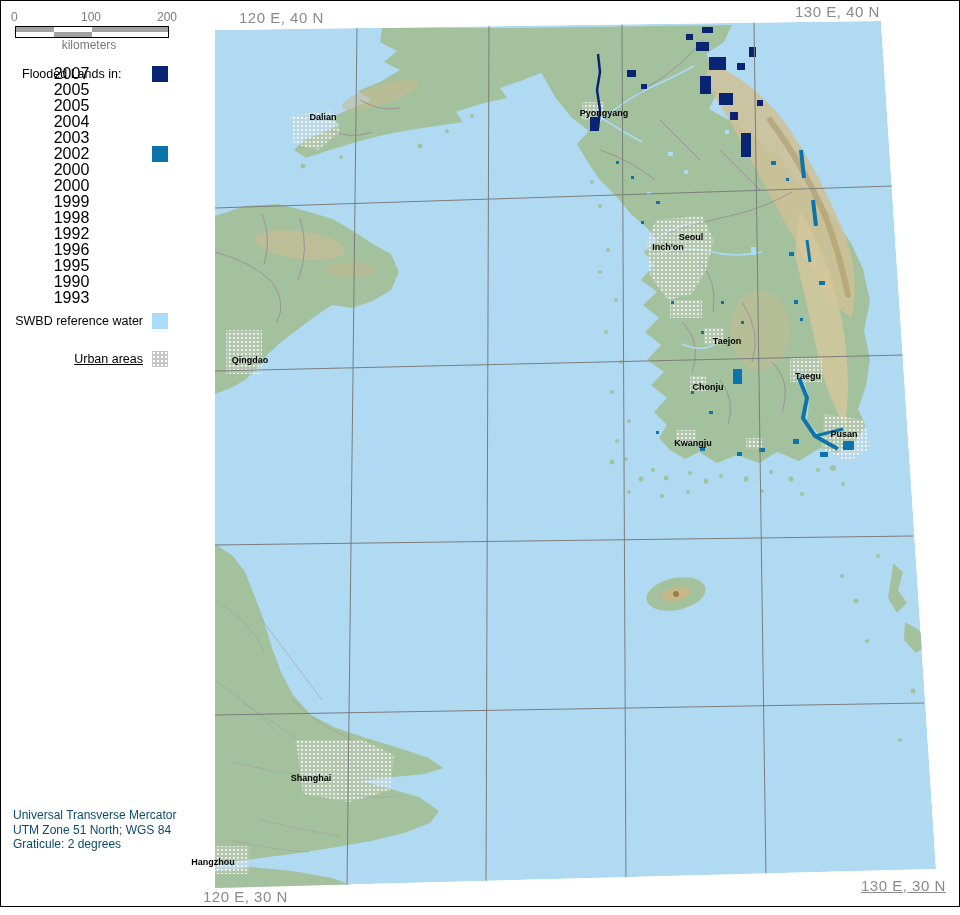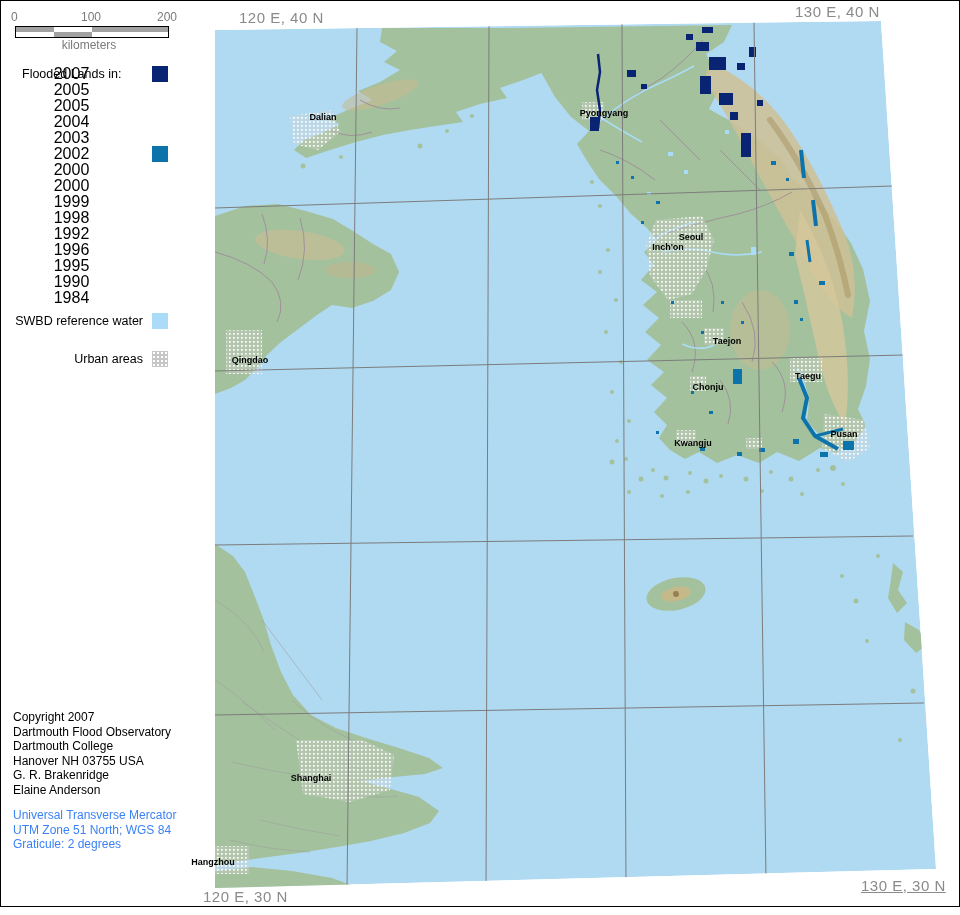--- a/index.html
+++ b/index.html
@@ -18,27 +18,27 @@
      font-size:12px;color:#7a7a7a;}
   
   #legend-title{position:absolute;left:22px;top:67px;font-size:12.5px;color:#000;}
   #legend-years{position:absolute;left:0;top:66px;width:143px;}
   .year-row{height:16px;line-height:16px;text-align:center;font-size:16px;color:#000;}
   .swatch{position:absolute;width:16px;height:16px;}
   .sw-2007{left:152px;top:66px;background:#0a2474;}
   .sw-2002{left:152px;top:146px;background:#0d73ab;}
   #swbd-label{position:absolute;left:0;top:314px;width:143px;text-align:right;font-size:12.5px;}
   .sw-swbd{left:152px;top:313px;background:#aadcf8;}
-  #urban-label{position:absolute;left:0;top:352px;width:143px;text-align:right;font-size:12.5px;}
+  #urban-label{position:absolute;left:0;top:352px;width:143px;text-align:right;font-size:12.5px;text-decoration:underline;}
   .sw-urban{left:152px;top:351px;background-color:#c6c6c6;
      background-image:radial-gradient(circle,#ffffff 36%,rgba(255,255,255,0) 42%);
      background-size:4px 4px;}
   
   #credits{position:absolute;left:13px;top:710px;font-size:12px;color:#000;line-height:14.5px;}
-  #projection{position:absolute;left:13px;top:808px;font-size:12px;color:#3b82f6;line-height:14.5px;}
+  #projection{position:absolute;left:13px;top:808px;font-size:12px;color:#0c4a6e;line-height:14.5px;}
   
   .corner{position:absolute;font-size:15px;color:#8a8a8a;letter-spacing:0.5px;}
   #cl-tl{left:239px;top:9px;} #cl-tr{left:795px;top:3px;}
   #cl-bl{left:203px;top:888px;} #cl-br{left:861px;top:877px;text-decoration:underline;}
   svg text.city{font-family:"Liberation Sans",sans-serif;font-size:9px;font-weight:bold;fill:#000;}
 </style>
 </head>
 <body>
 
 <div id="page">
@@ -307,36 +307,28 @@
       <div class="year-row">2003</div>
       <div class="year-row">2002</div>
       <div class="year-row">2000</div>
       <div class="year-row">2000</div>
       <div class="year-row">1999</div>
       <div class="year-row">1998</div>
       <div class="year-row">1992</div>
       <div class="year-row">1996</div>
       <div class="year-row">1995</div>
       <div class="year-row">1990</div>
-      <div class="year-row">1984</div>
+      <div class="year-row">1993</div>
     </div>
     <div class="swatch sw-2007"></div>
     <div class="swatch sw-2002"></div>
     <div id="swbd-label">SWBD reference water</div>
     <div class="swatch sw-swbd"></div>
     <div id="urban-label">Urban areas</div>
     <div class="swatch sw-urban"></div>
   </div>
 
-  <div id="credits">
-    <div>Copyright 2007</div>
-    <div>Dartmouth Flood Observatory</div>
-    <div>Dartmouth College</div>
-    <div>Hanover NH 03755 USA</div>
-    <div>G. R. Brakenridge</div>
-    <div>Elaine Anderson</div>
-  </div>
   <div id="projection">
     <div>Universal Transverse Mercator</div>
     <div>UTM Zone 51 North; WGS 84</div>
     <div>Graticule:  2 degrees</div>
   </div>
 </div>
 
 </body></html>

